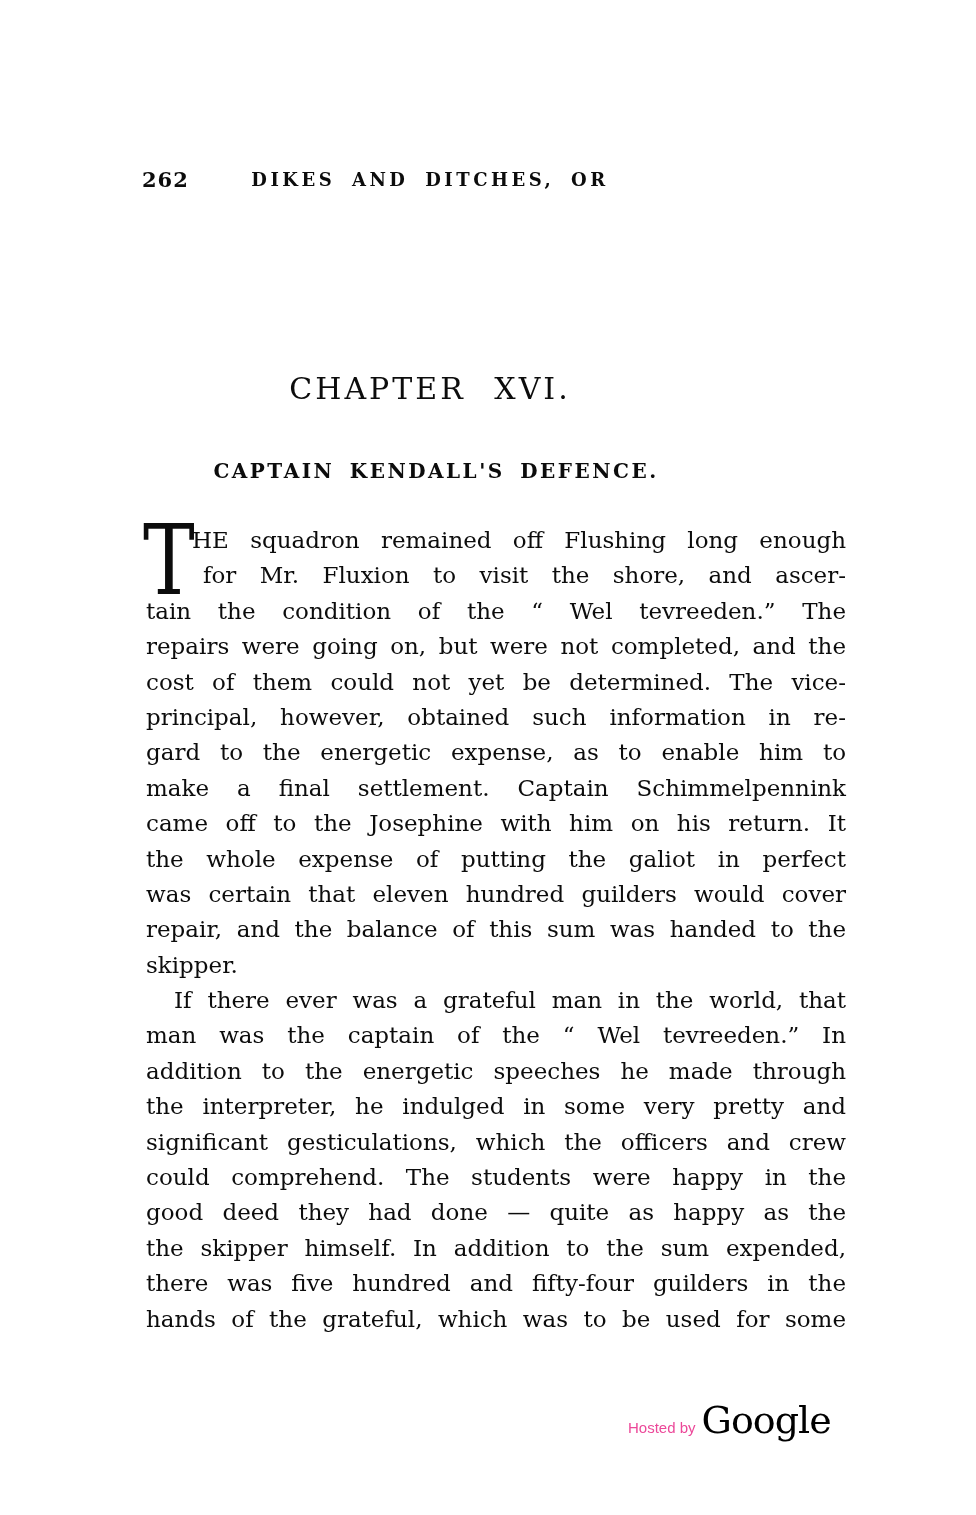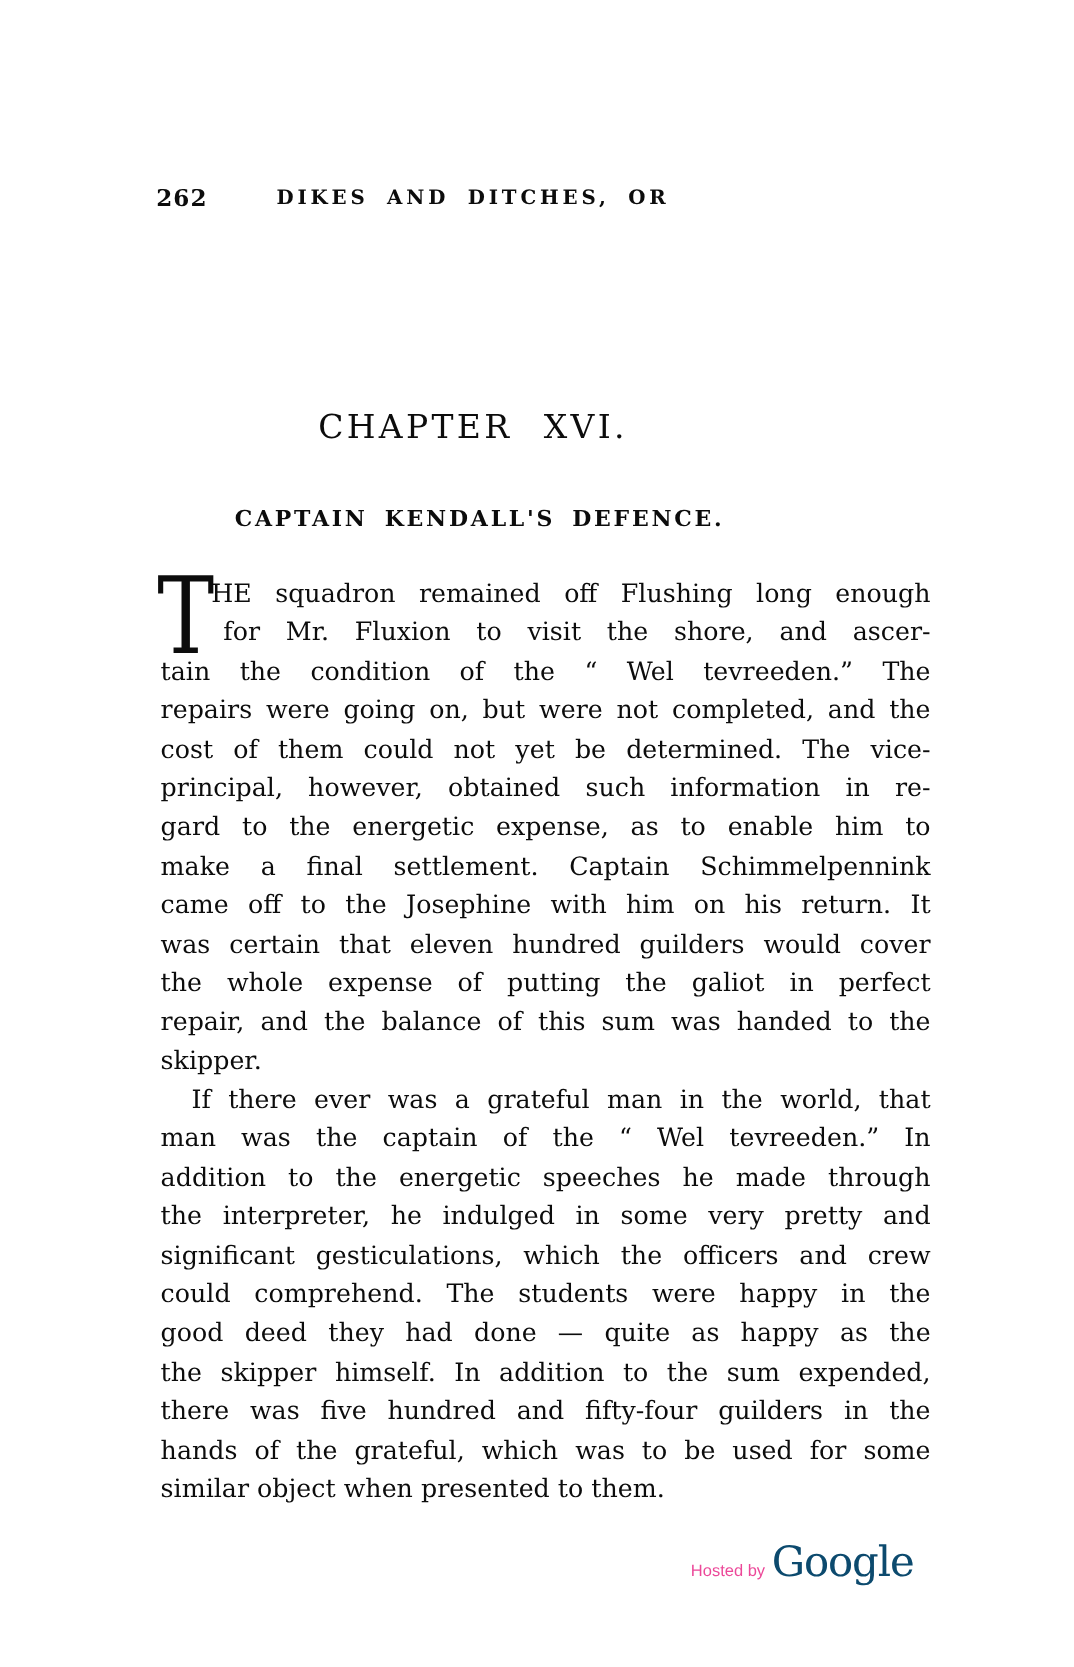--- a/index.html
+++ b/index.html
@@ -43,21 +43,21 @@
   }
   .footer {
     position:absolute; left:628px; top:1398px; white-space:nowrap;
   }
   .hosted-by {
     font-family:"Liberation Sans", sans-serif; font-size:15px;
     vertical-align:baseline; color:#ec4899;
   }
   .google-logo {
     font-family:"DejaVu Serif", serif; font-size:38px; letter-spacing:-1px;
-    vertical-align:baseline; color:#0c4a6e; margin-left:6px;
+    vertical-align:baseline; color:#000000; margin-left:6px;
   }
 </style>
 </head>
 <body>
 
 <div class="page">
 
   <div class="page-number">262</div>
 
   <div class="running-title">DIKES AND DITCHES, OR</div>
@@ -71,37 +71,36 @@
         <span class="dropcap">T</span>
         <div class="line dc1">HE squadron remained off Flushing long enough</div>
         <div class="line dc2">for Mr. Fluxion to visit the shore, and ascer-</div>
         <div class="line">tain the condition of the “ Wel tevreeden.” The</div>
         <div class="line">repairs were going on, but were not completed, and the</div>
         <div class="line">cost of them could not yet be determined. The vice-</div>
         <div class="line">principal, however, obtained such information in re-</div>
         <div class="line">gard to the energetic expense, as to enable him to</div>
         <div class="line">make a final settlement. Captain Schimmelpennink</div>
         <div class="line">came off to the Josephine with him on his return. It</div>
+        <div class="line">the whole expense of putting the galiot in perfect</div>
         <div class="line">was certain that eleven hundred guilders would cover</div>
-        <div class="line">the whole expense of putting the galiot in perfect</div>
         <div class="line">repair, and the balance of this sum was handed to the</div>
         <div class="line last">skipper.</div>
       </div>
       <div class="paragraph">
         <div class="line indent">If there ever was a grateful man in the world, that</div>
         <div class="line">man was the captain of the “ Wel tevreeden.” In</div>
         <div class="line">addition to the energetic speeches he made through</div>
         <div class="line">the interpreter, he indulged in some very pretty and</div>
         <div class="line">significant gesticulations, which the officers and crew</div>
         <div class="line">could comprehend. The students were happy in the</div>
         <div class="line">good deed they had done — quite as happy as the</div>
         <div class="line">the skipper himself. In addition to the sum expended,</div>
         <div class="line">there was five hundred and fifty-four guilders in the</div>
         <div class="line">hands of the grateful, which was to be used for some</div>
-        <div class="line last">similar object when presented to them.</div>
       </div>
     </div>
 
   <div class="footer">
     <span class="hosted-by">Hosted by</span><span class="google-logo">Google</span>
   </div>
 
 </div>
 
 </body></html>

